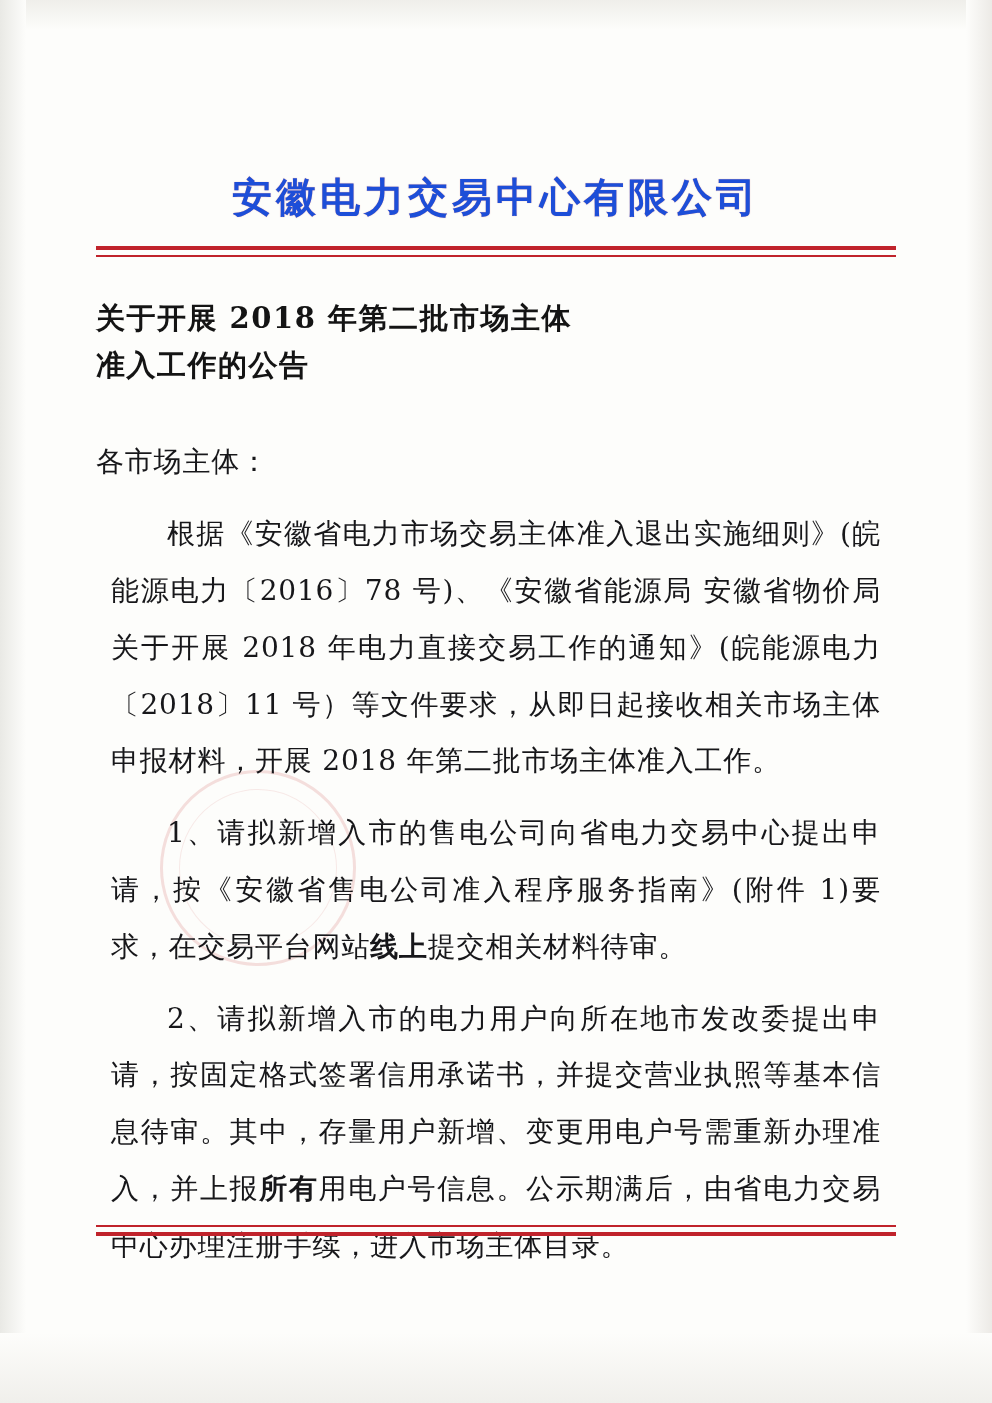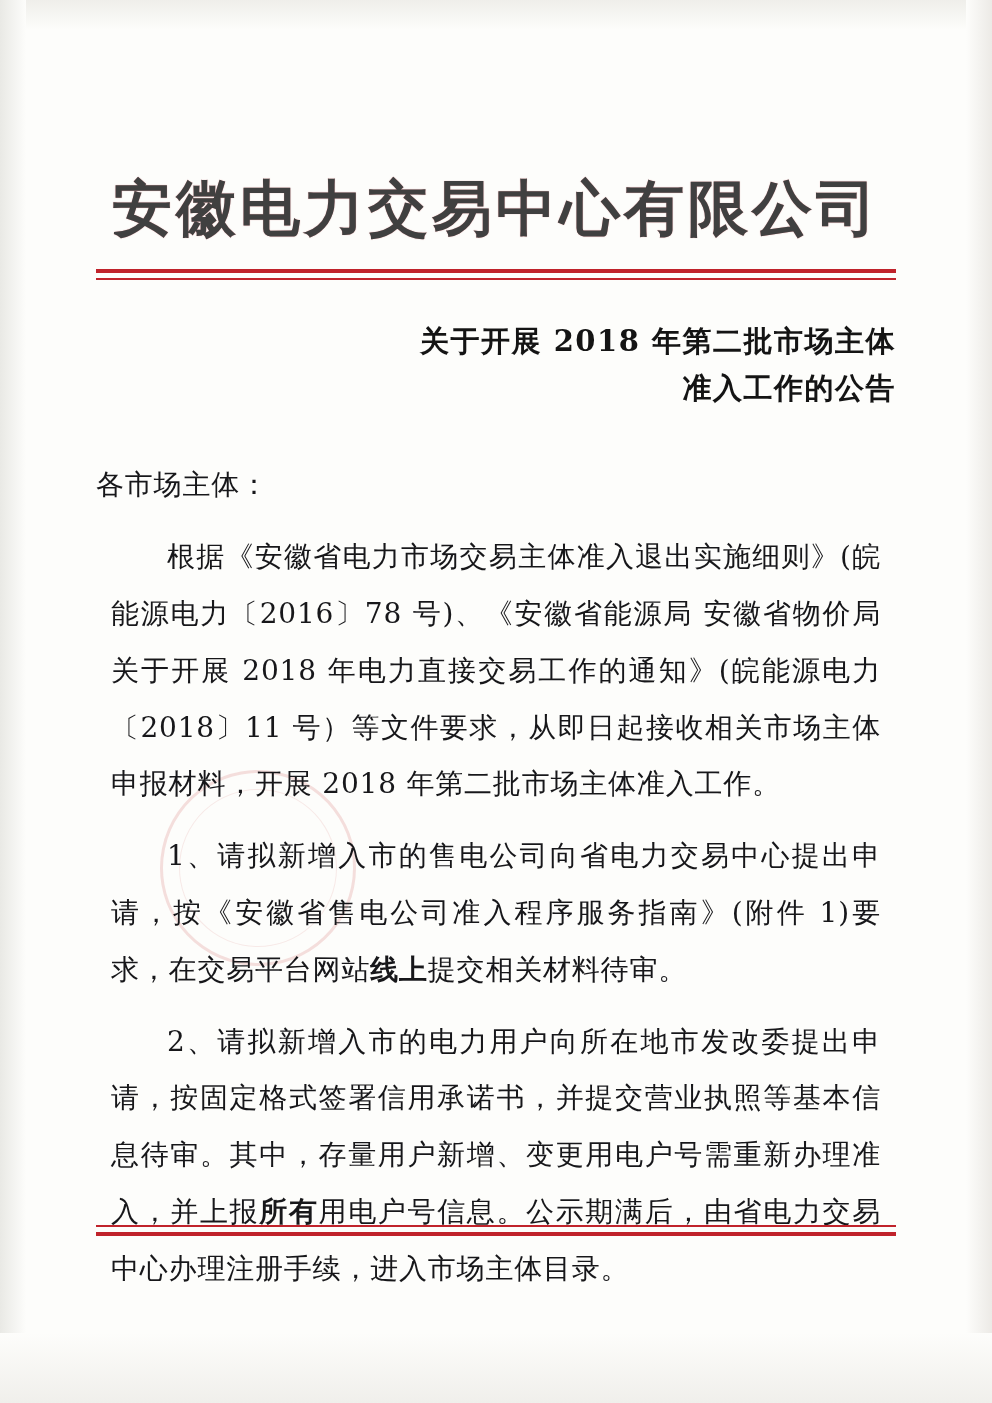--- a/index.html
+++ b/index.html
@@ -56,41 +56,41 @@
   }
 
   
   .masthead {
     text-align: center;
     padding-top: 24px;
   }
   .org-title {
     font-family: "DejaVu Serif", "Liberation Serif", serif;
     font-weight: bold;
-    font-size: 60px;
+    font-size: 40px;
     letter-spacing: 4px;
-    color: #404040;
+    color: #1d4ed8;
     line-height: 1.15;
     white-space: nowrap;
     text-shadow: 0 0 1px rgba(192,35,43,0.5);
   }
   .rule-thick {
     height: 4px;
     background: #c0232b;
     margin: 26px 0 0 0;
   }
   .rule-thin {
     height: 1.5px;
     background: #c0232b;
     margin-top: 5px;
   }
 
   
   .doc-title {
-    text-align: right;
+    text-align: left;
     margin-top: 38px;
     font-size: 29px;
     font-weight: bold;
     line-height: 1.65;
     letter-spacing: 1.5px;
     color: #141414;
   }
   .doc-title .line { display: block; }
 
   

